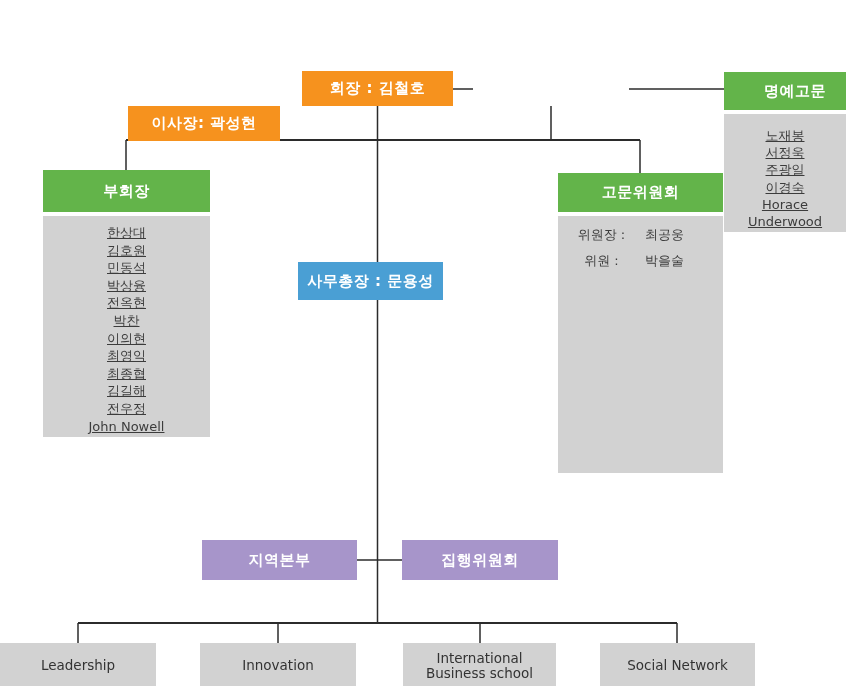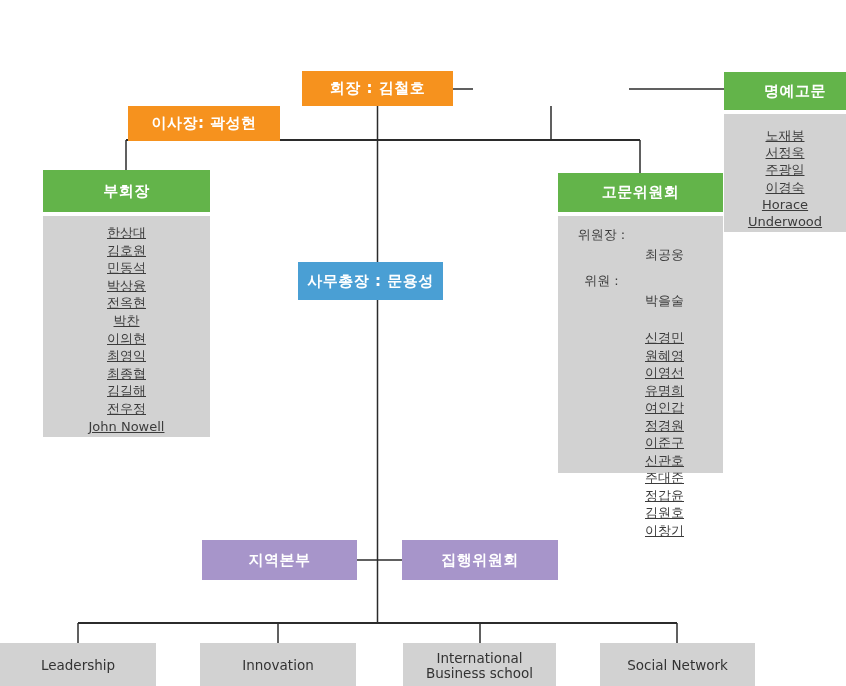--- a/index.html
+++ b/index.html
@@ -34,21 +34,21 @@
   .l-honadv    { left:724px; top:114px; width:122px; height:118px; padding-top:13px; line-height:17.2px; }
 
   
   .b-vice      { left:43px;  top:170px; width:167px; height:42px; }
   .l-vice      { left:43px;  top:216px; width:167px; height:221px; padding-top:8px; line-height:17.6px; }
   .b-comm      { left:558px; top:173px; width:165px; height:39px; }
   .l-comm      { left:558px; top:216px; width:165px; height:257px; padding-top:10px; line-height:17.5px; text-align:left; }
   .c-row  { display:flex; }
   .c-gap  { margin-top:8px; }
   .c-label { width:87px; text-align:center; flex:0 0 87px; }
-  .c-name  { text-align:right;margin-top:20px; }
+  .c-name  { text-align:right; }
 
   .b-secgen { left:298px; top:262px; width:145px; height:38px; }
 
   
   .b-regional { left:202px; top:540px; width:155px; height:40px; }
   .b-exec     { left:402px; top:540px; width:156px; height:40px; }
 
   
   .division {
     position:absolute; top:643px; height:60px; background:#D2D2D2;
@@ -119,32 +119,20 @@
     <div class="c-row">
       <span class="c-label">위원장 :</span>
         <span class="c-name">최공웅</span>
     </div>
     <div class="c-row c-gap">
       <span class="c-label">위원 :</span>
         <span class="c-name">박을술</span>
     </div>
     <div class="c-row">
       <span class="c-label"></span>
-        <span class="c-name members">신경민
-원혜영
-이영선
-유명희
-여인갑
-정경원
-이준구
-신관호
-주대준
-정갑윤
-김원호
-이창기</span>
     </div>
   </div>
 
   <div class="hdr blue b-secgen">사무총장 : 문용성</div>
 
   <div class="hdr purple b-regional">지역본부</div>
   <div class="hdr purple b-exec">집행위원회</div>
 
   <div class="division d-0">Leadership</div>
   <div class="division d-1">Innovation</div>

